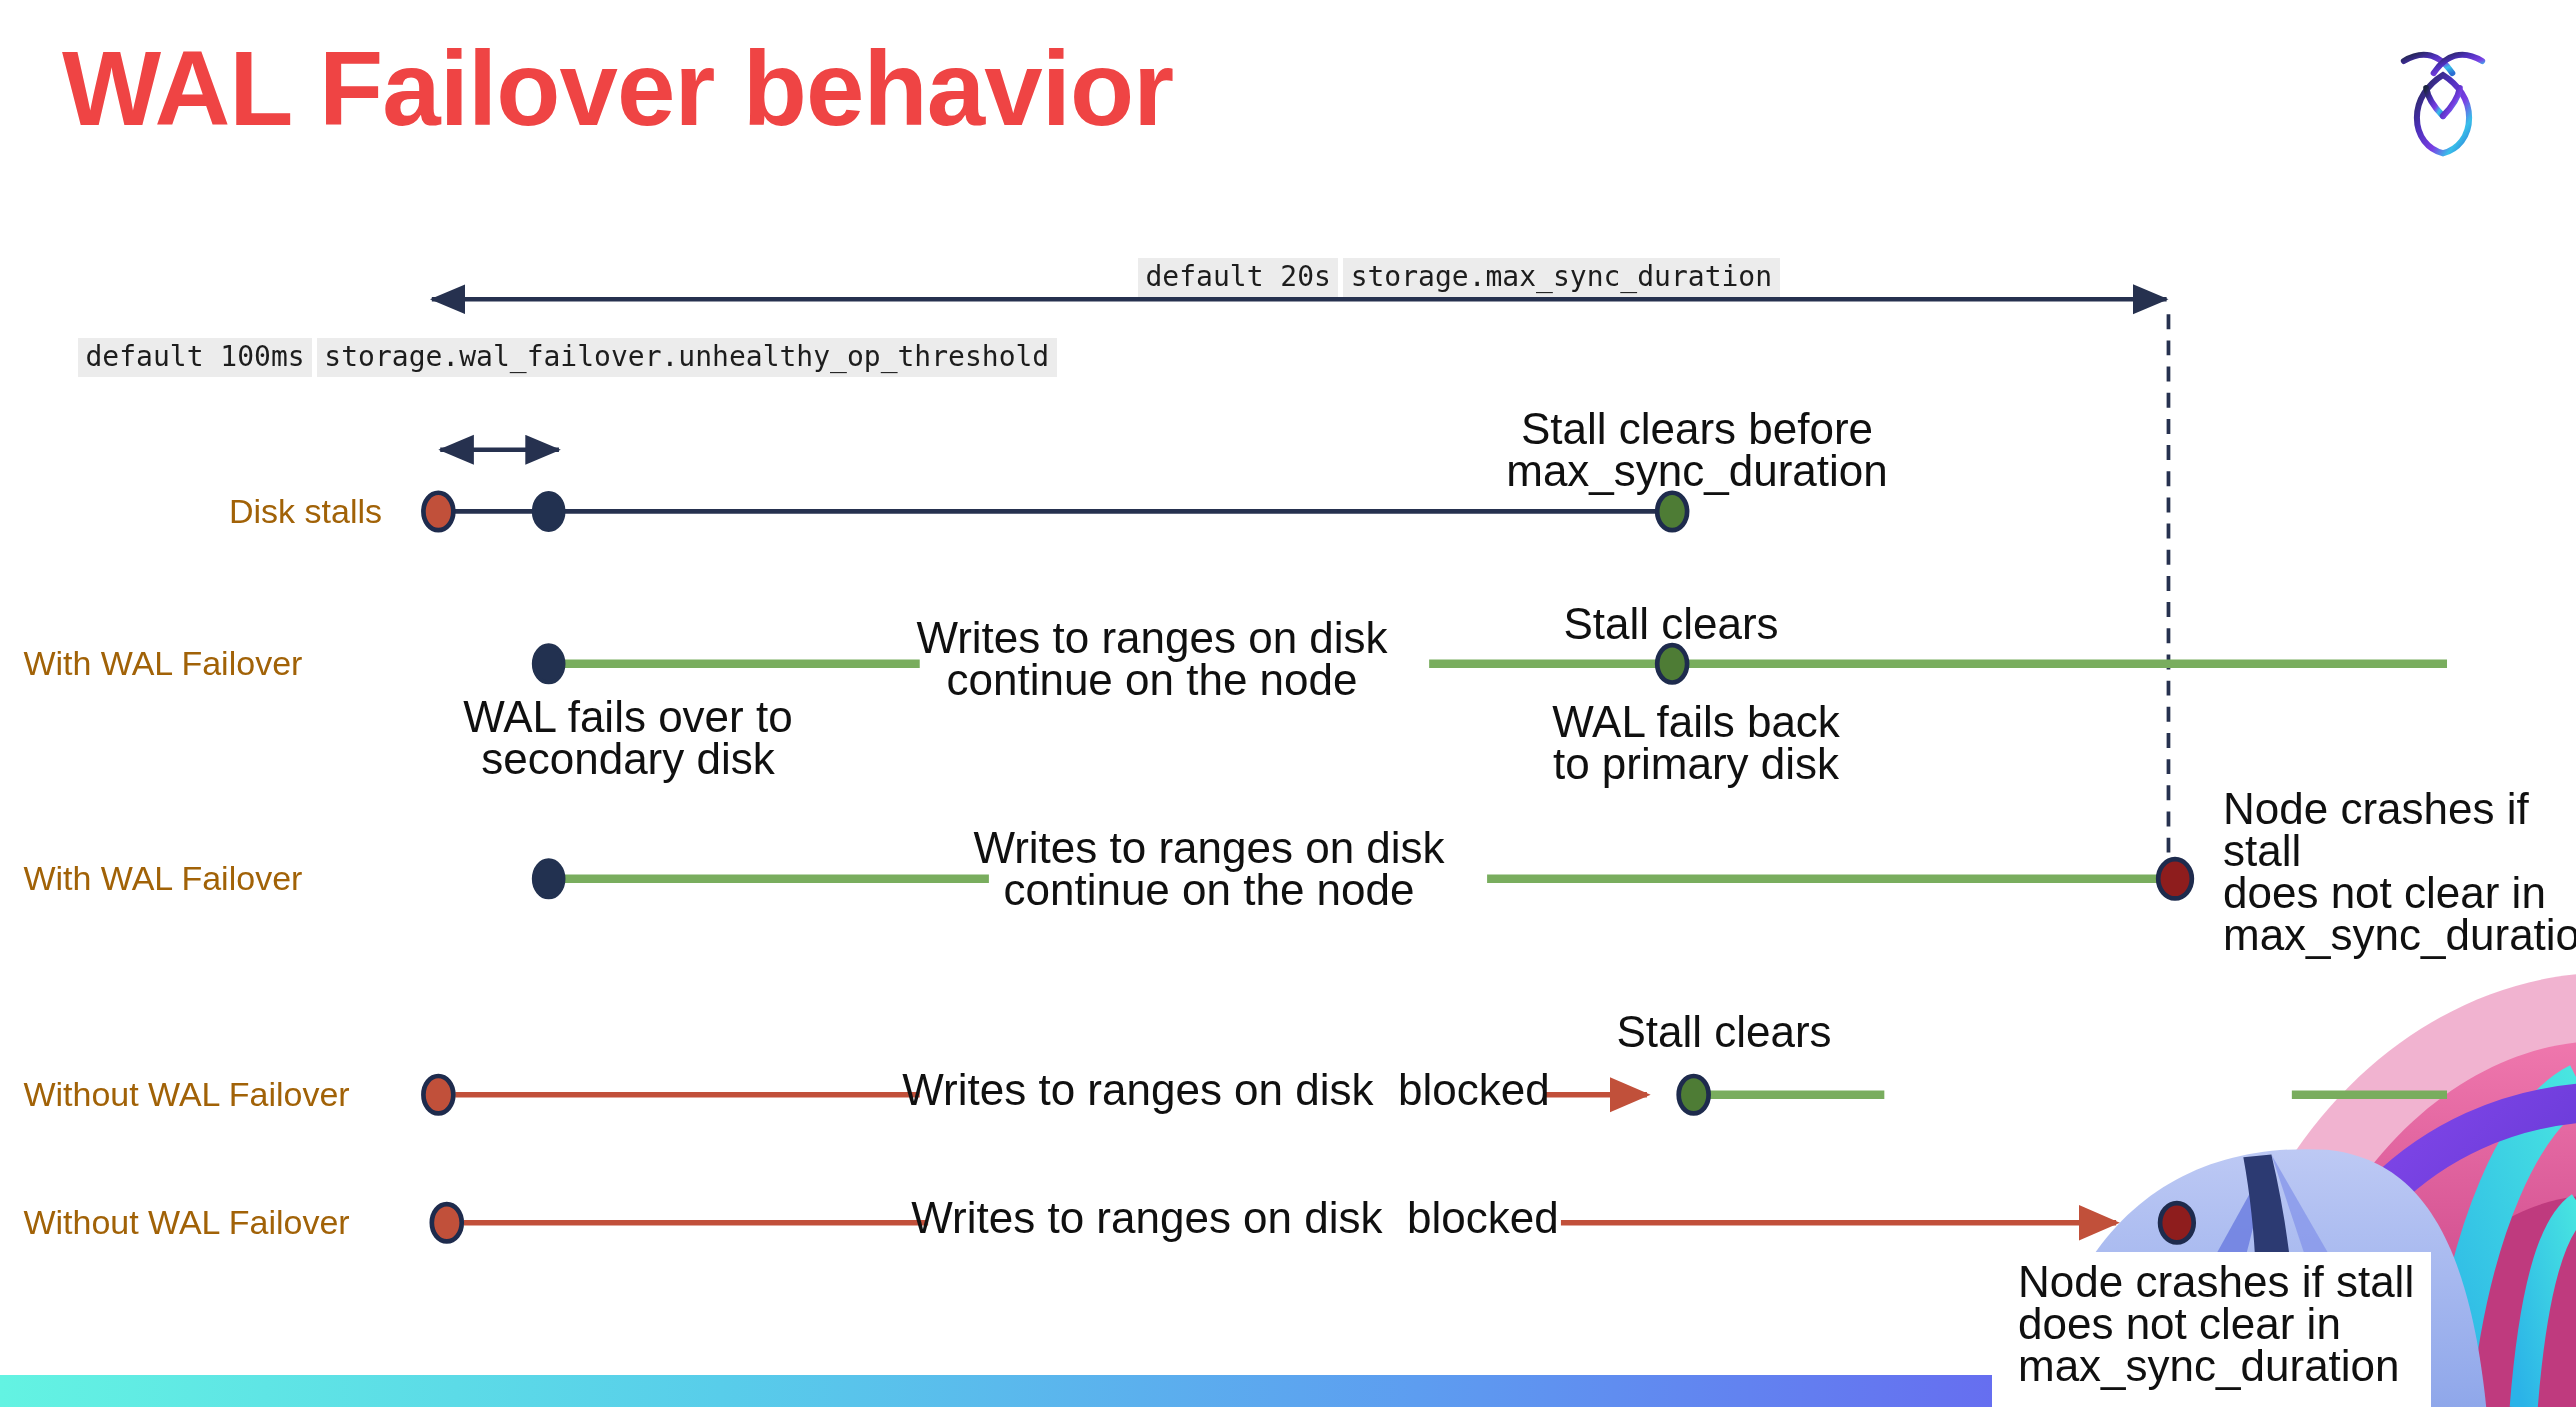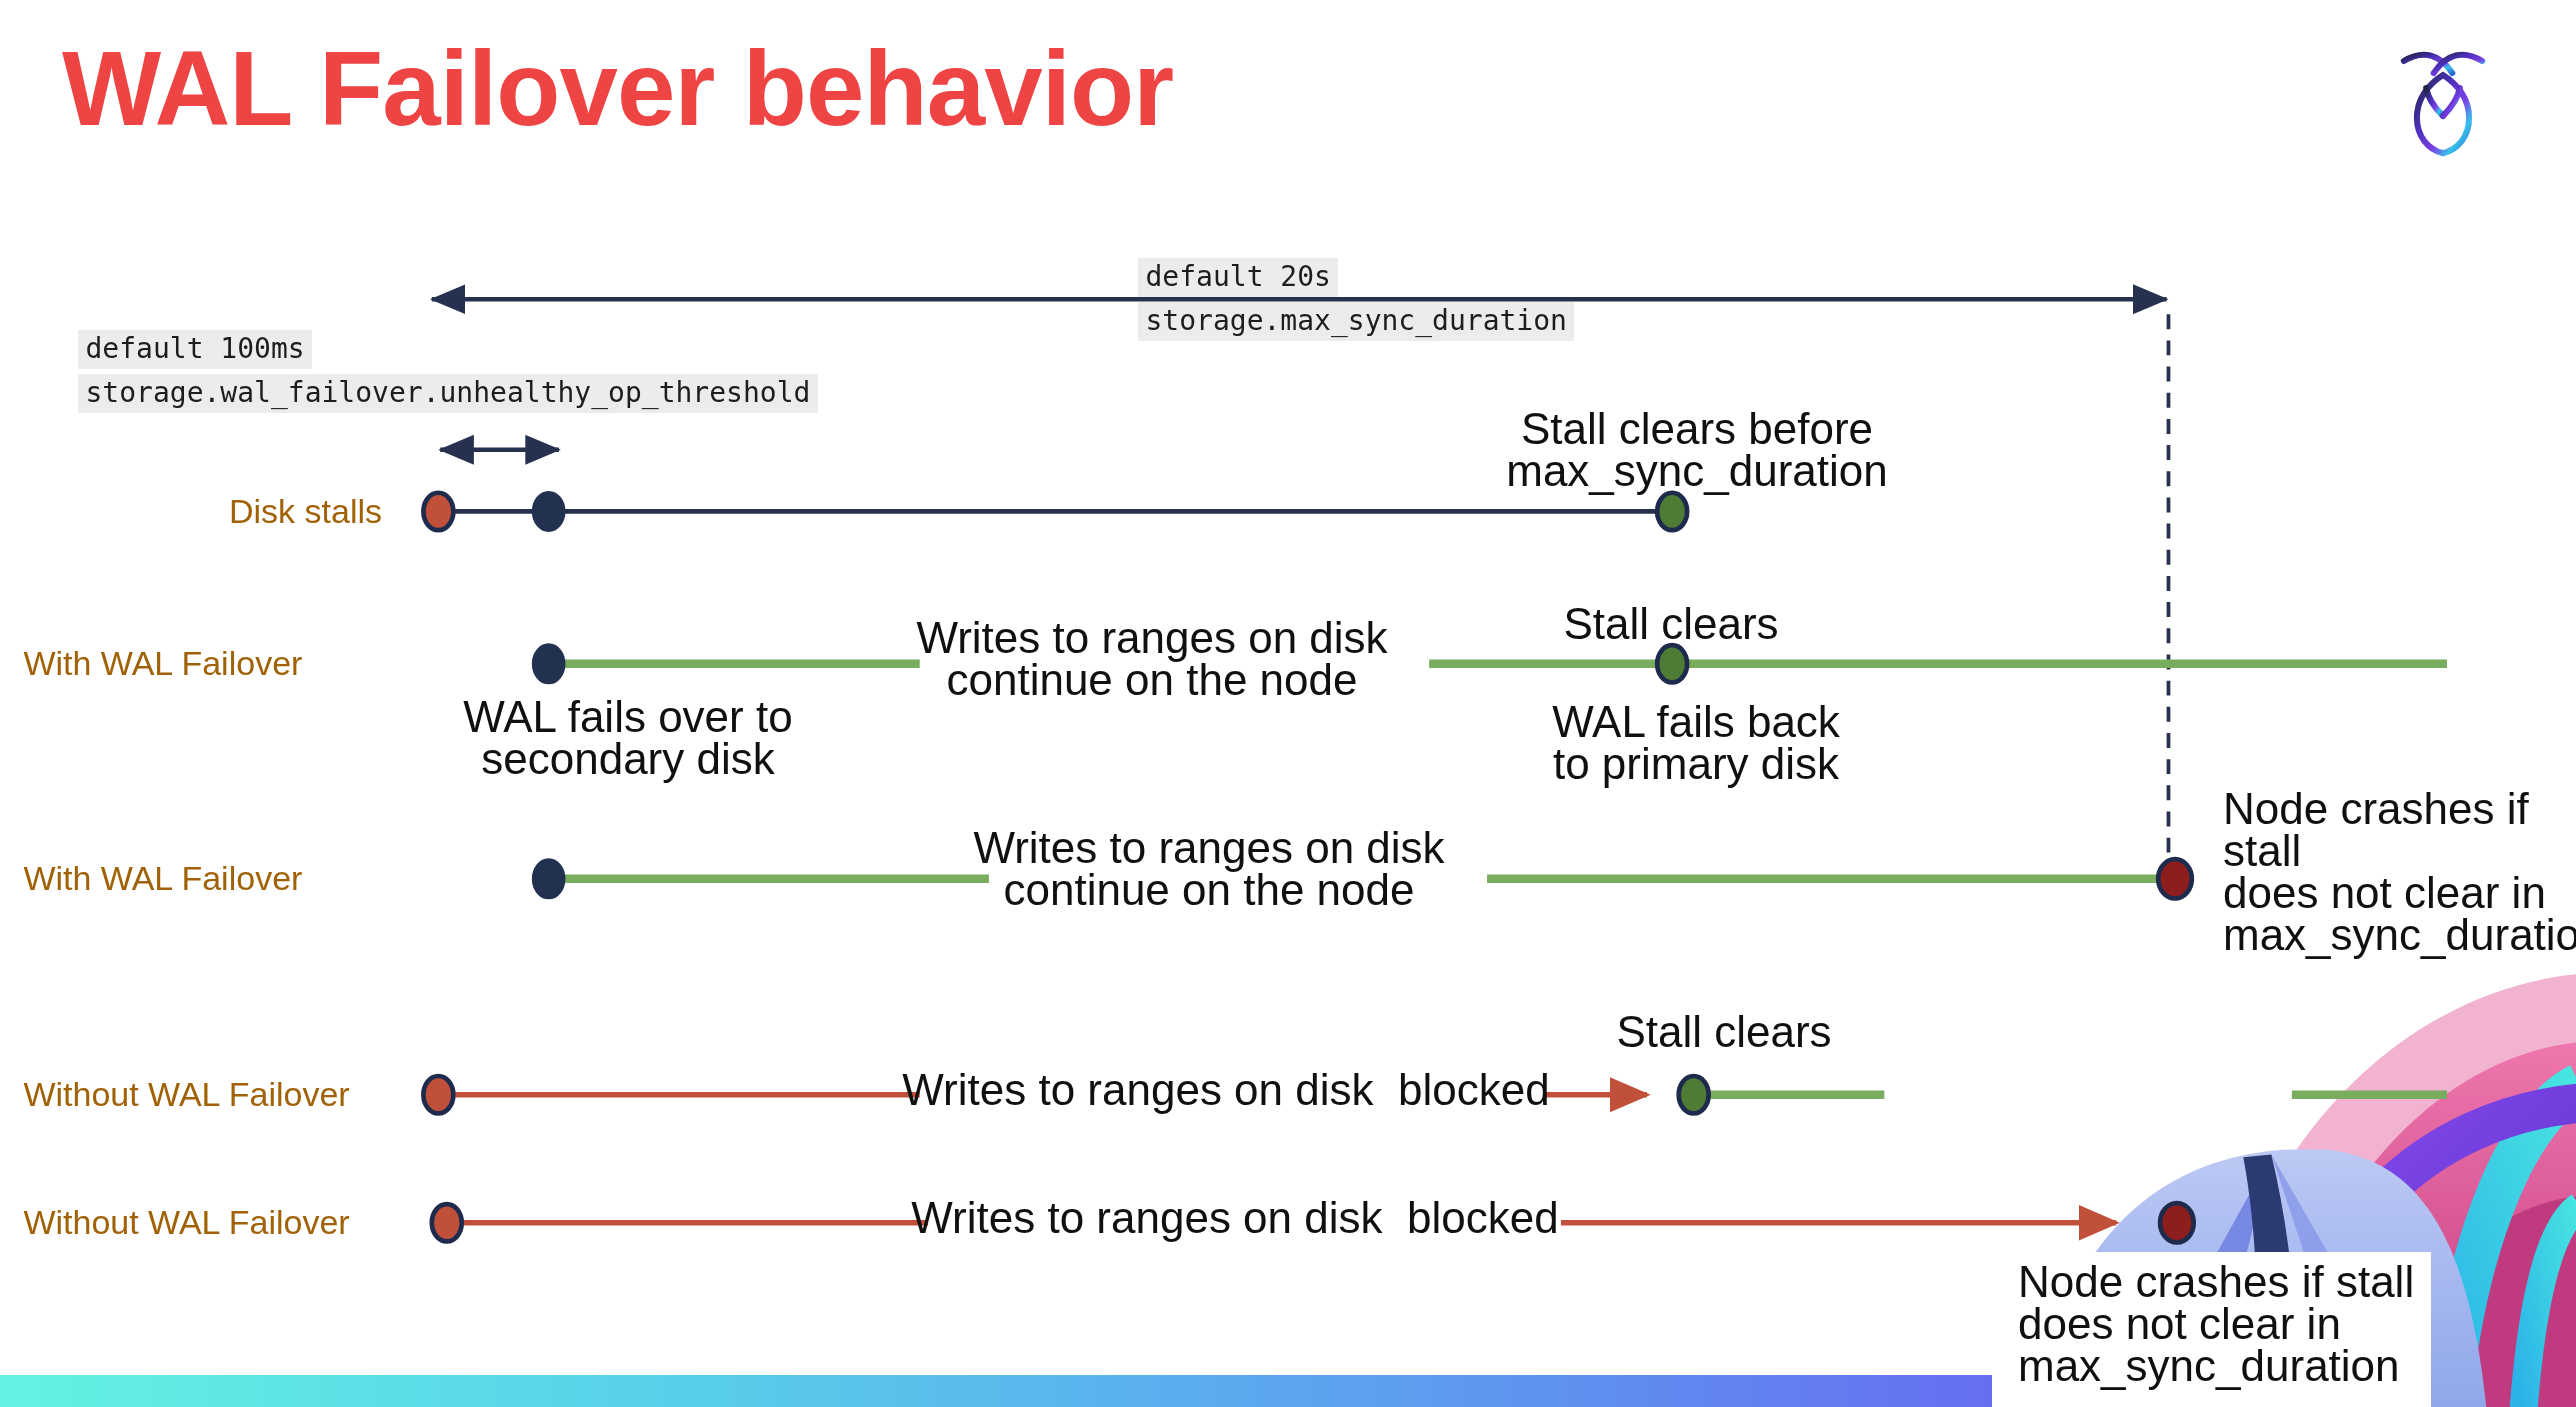--- a/index.html
+++ b/index.html
@@ -7,21 +7,21 @@
     position:relative;width:2576px;height:1408px;background:#ffffff;
     overflow:hidden;font-family:"Liberation Sans",sans-serif;color:#111;
   }
   .abs{position:absolute;}
   
   .title{
     left:62px;top:20.6px;font-size:105px;font-weight:bold;color:#ef4444;
     letter-spacing:-0.9px;line-height:1.3;
   }
   
-  .mono-label{display:flex;flex-direction:column;align-items:flex-start;gap:4.7px;
+  .mono-label{display:flex;align-items:flex-start;gap:4.7px;
     font-family:"DejaVu Sans Mono",monospace;font-size:28px;color:#1d1d1d;line-height:1.0;}
   .mono-label span{background:#ececec;padding:4.7px 7.5px 6.5px 7.5px;white-space:pre;}
   
   .ann{font-size:44px;line-height:42px;color:#101010;white-space:pre-line;}
   .center{transform:translateX(-50%);text-align:center;}
   .row-label{font-size:34px;color:#a16207;white-space:nowrap;}
   
   .bar{left:0;top:1375px;width:2576px;height:33px;z-index:0;
     background:linear-gradient(90deg,#63f3e2 0%,#58cdea 28%,#5d9df0 55%,#666df0 78%,#7a3fe4 100%);}
   .artwork{left:1963px;top:916px;z-index:1;}
@@ -139,21 +139,21 @@
       <path d="M46,114 L46,74"></path>
       <path d="M46,74 C38,66 30,56 28,44"></path>
       <path d="M46,74 C54,66 62,56 64,44"></path>
     </g>
   </svg>
 
   <div class="abs mono-label txt" style="left:1138px;top:258px;">
     <span>default 20s</span>
     <span>storage.max_sync_duration</span>
   </div>
-  <div class="abs mono-label txt" style="left:37px;top:330px;padding-left:41px;">
+  <div class="abs mono-label txt" style="left:37px;top:338px;padding-left:41px;">
     <span>default 100ms</span>
     <span>storage.wal_failover.unhealthy_op_threshold</span>
   </div>
 
   <div class="abs row-label txt" style="left:229px;top:492px;">Disk stalls</div>
   <div class="abs row-label txt" style="left:23.4px;top:644px;">With WAL Failover</div>
   <div class="abs row-label txt" style="left:23.4px;top:859px;">With WAL Failover</div>
   <div class="abs row-label txt" style="left:23.4px;top:1075px;">Without WAL Failover</div>
   <div class="abs row-label txt" style="left:23.4px;top:1203px;">Without WAL Failover</div>
 

